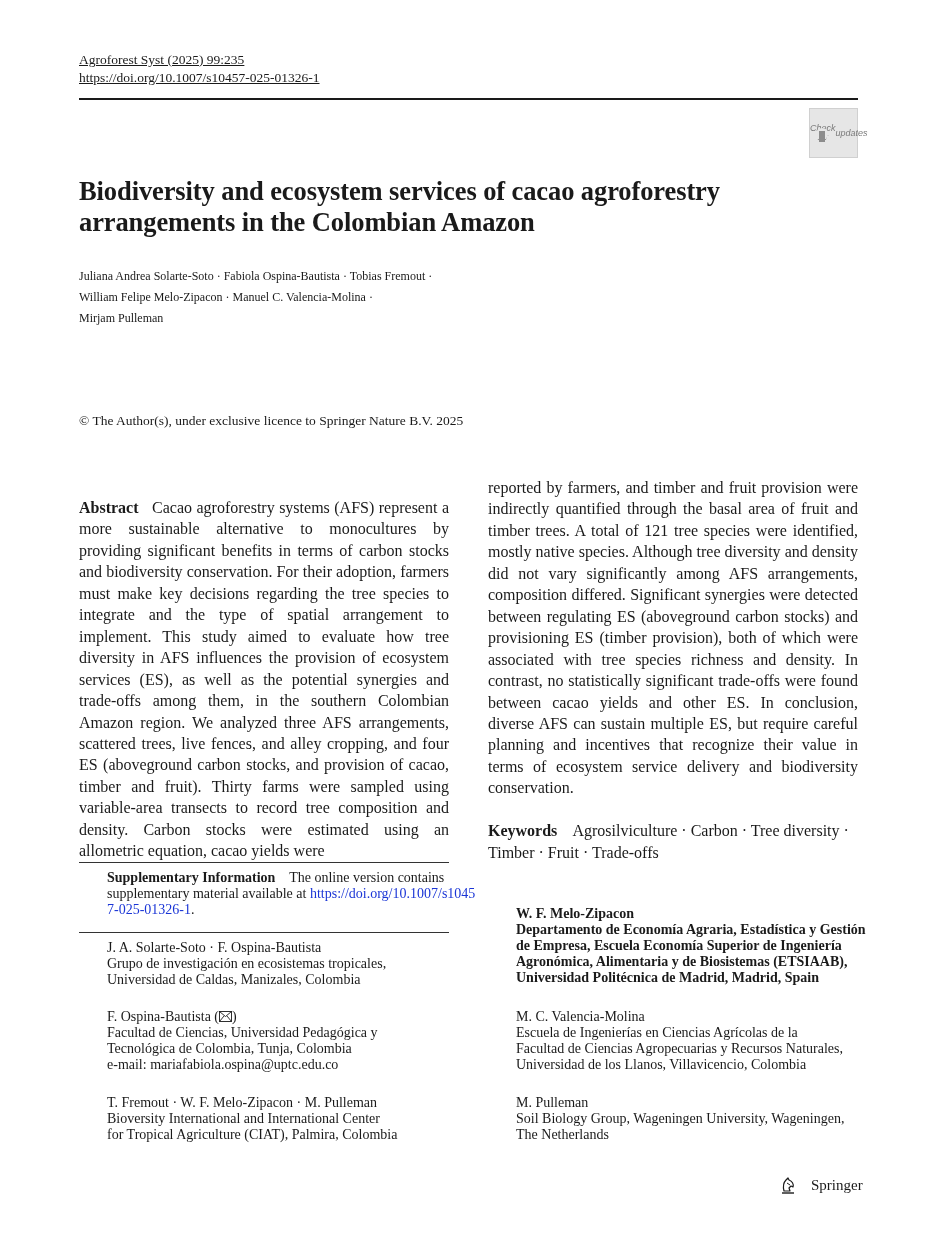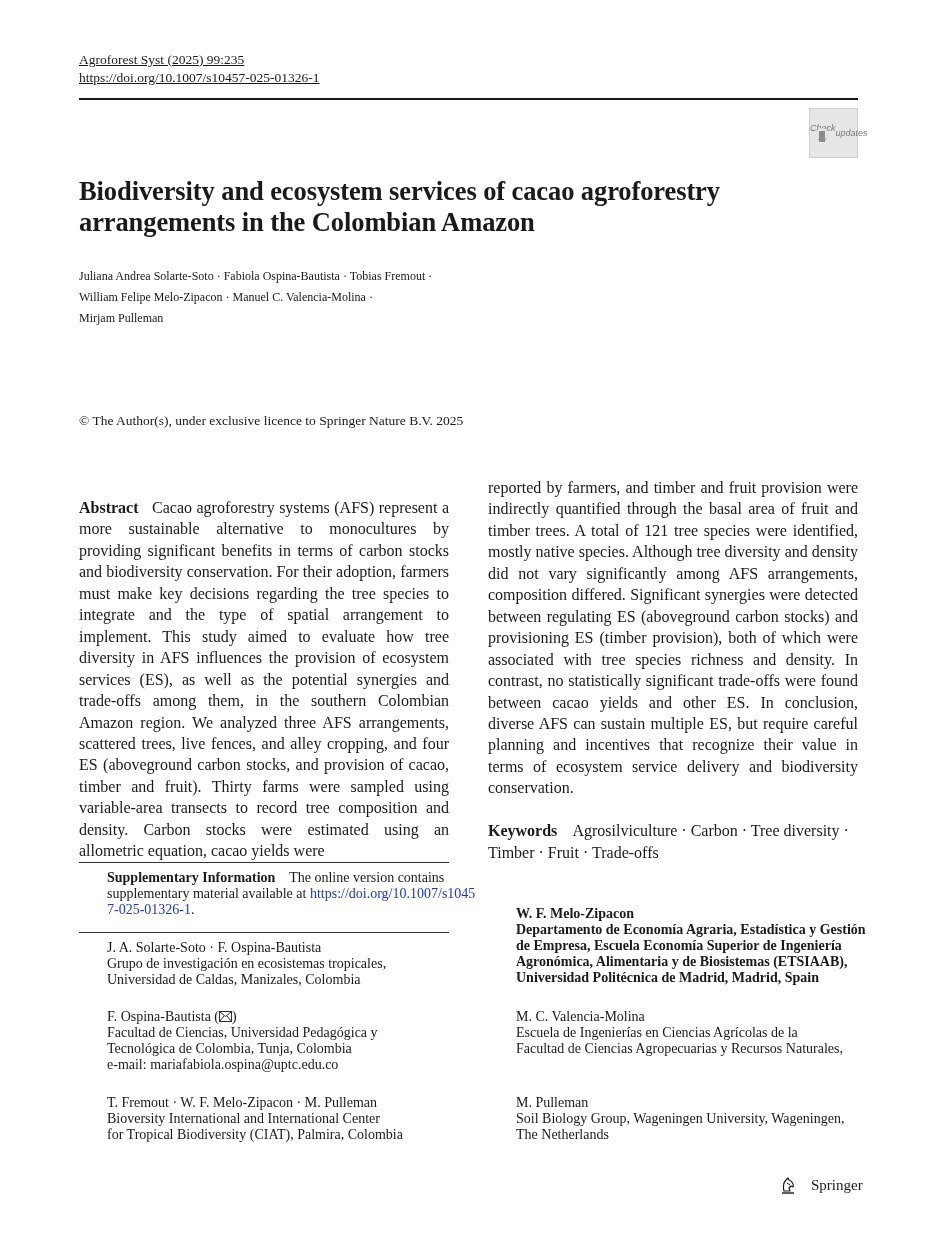--- a/index.html
+++ b/index.html
@@ -108,35 +108,36 @@
       </svg><span>)</span>
   </div>
   <div>Facultad de Ciencias, Universidad Pedagógica y</div>
   <div>Tecnológica de Colombia, Tunja, Colombia</div>
   <div>e-mail: mariafabiola.ospina@uptc.edu.co</div>
 </div>
 
 <div class="abs small aff a3">
   <div>T. Fremout · W. F. Melo-Zipacon · M. Pulleman</div>
   <div>Bioversity International and International Center</div>
-  <div>for Tropical Biodiversity (CIAT), Palmira, Colombia</div>
+  <div>for Tropical Agriculture (CIAT), Palmira, Colombia</div>
 </div>
 
 <div class="abs small aff a4">
   <div>W. F. Melo-Zipacon</div>
   <div>Departamento de Economía Agraria, Estadística y Gestión</div>
   <div>de Empresa, Escuela Economía Superior de Ingeniería</div>
   <div>Agronómica, Alimentaria y de Biosistemas (ETSIAAB),</div>
   <div>Universidad Politécnica de Madrid, Madrid, Spain</div>
 </div>
 
 <div class="abs small aff a5">
   <div>M. C. Valencia-Molina</div>
   <div>Escuela de Ingenierías en Ciencias Agrícolas de la</div>
   <div>Facultad de Ciencias Agropecuarias y Recursos Naturales,</div>
+  <div>Universidad de los Llanos, Villavicencio, Colombia</div>
 </div>
 
 <div class="abs small aff a6">
   <div>M. Pulleman</div>
   <div>Soil Biology Group, Wageningen University, Wageningen,</div>
   <div>The Netherlands</div>
 </div>
 
 <div class="abs springer">
   <svg width="16" height="17" viewBox="0 0 16 17">

